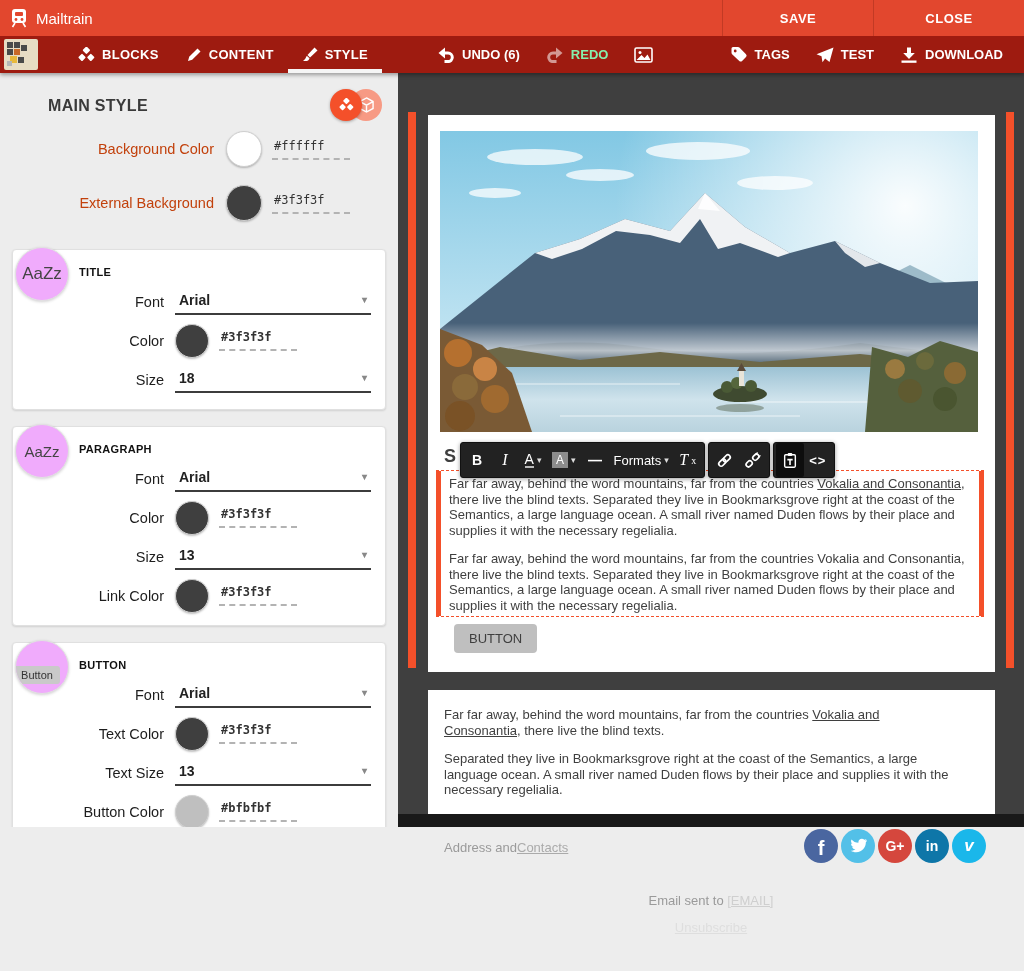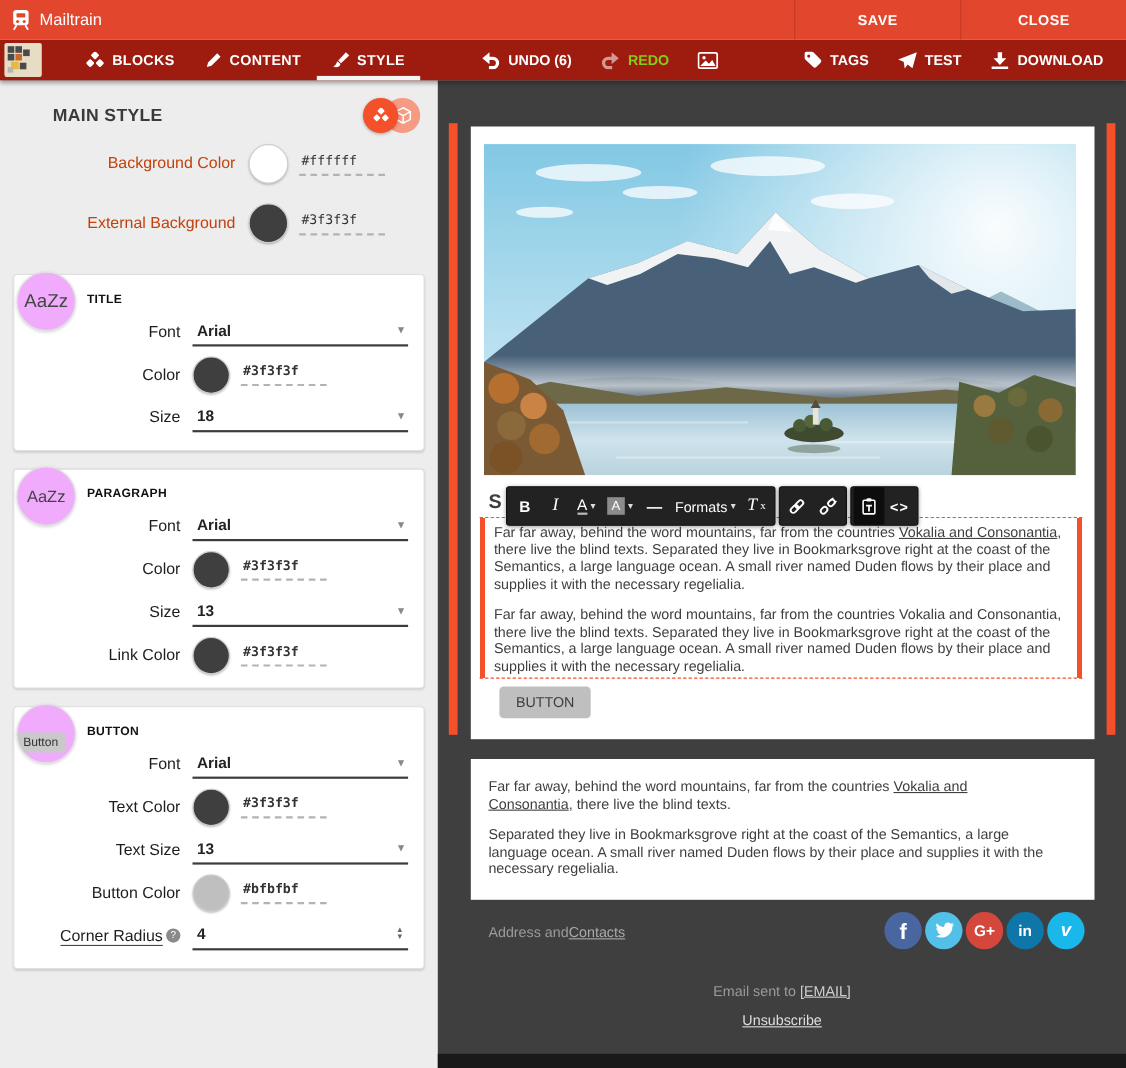--- a/index.html
+++ b/index.html
@@ -1,35 +1,35 @@
 <!DOCTYPE html>
 <html><head>
 <meta charset="utf-8">
 <style>
   * { box-sizing:border-box; margin:0; padding:0; }
   html,body { width:1024px; height:971px; }
   body { font-family:"Liberation Sans", sans-serif; background:#ededed; overflow:hidden; }
-  .app { position:relative; width:1024px; height:971px; }
+  .app { position:relative; width:1024px; height:827px; }
 
   
   .topbar { position:absolute; top:0; left:0; right:0; height:36px; background:#e2472e; display:flex; align-items:stretch; z-index:10; }
   .brand { display:flex; align-items:center; padding-left:8px; gap:6px; }
   .brand-title { color:#fff; font-size:15px; }
   .topbar-spacer { flex:1; }
   .topbar-btn { width:151px; display:flex; align-items:center; justify-content:center; color:#fff; font-size:13px; font-weight:bold; letter-spacing:.5px; border-left:1px solid #c23a24; cursor:pointer; }
 
   
   .nav { position:absolute; top:36px; left:0; right:0; height:37px; background:#9e1b10; display:flex; align-items:stretch; z-index:9; box-shadow:0 2px 4px rgba(0,0,0,.35); }
   .thumb { width:34px; height:31px; margin:3px 0 0 4px; background:#e7dcc4; border-radius:2px; padding:2px; }
   .tabs { display:flex; margin-left:26px; }
   .tab { display:flex; align-items:center; gap:7px; padding:0 14px; color:#fff; font-size:13px; font-weight:bold; letter-spacing:.3px; cursor:pointer; }
   .tab.active { border-bottom:4px solid #f5f5f5; padding-top:4px; }
   .nav-mid { display:flex; margin-left:42px; }
   .nav-item { display:flex; align-items:center; gap:7px; padding:0 13px; color:#fff; font-size:13px; font-weight:bold; cursor:pointer; }
-  .nav-item.dim { color:#84cc16; }
+  .nav-item.dim { color:#86efac; }
   .nav-item.dim svg { opacity:.55; }
   .nav-right { display:flex; margin-left:auto; padding-right:8px; }
 
   
   .panel { position:absolute; top:73px; left:0; width:398px; bottom:0; background:#ededed; overflow:hidden; }
   .panel-head { position:relative; padding:24px 16px 0 14px;margin-left:34px; }
   .panel-title { font-size:16px; font-weight:800; color:#3a3a3a; letter-spacing:.3px; }
   .toggles { position:absolute; right:16px; top:16px; display:flex; }
   .circ-btn { width:32px; height:32px; border-radius:50%; display:flex; align-items:center; justify-content:center; cursor:pointer; }
   .circ-red { background:#f4502a; z-index:2; box-shadow:0 1px 3px rgba(0,0,0,.3); }

